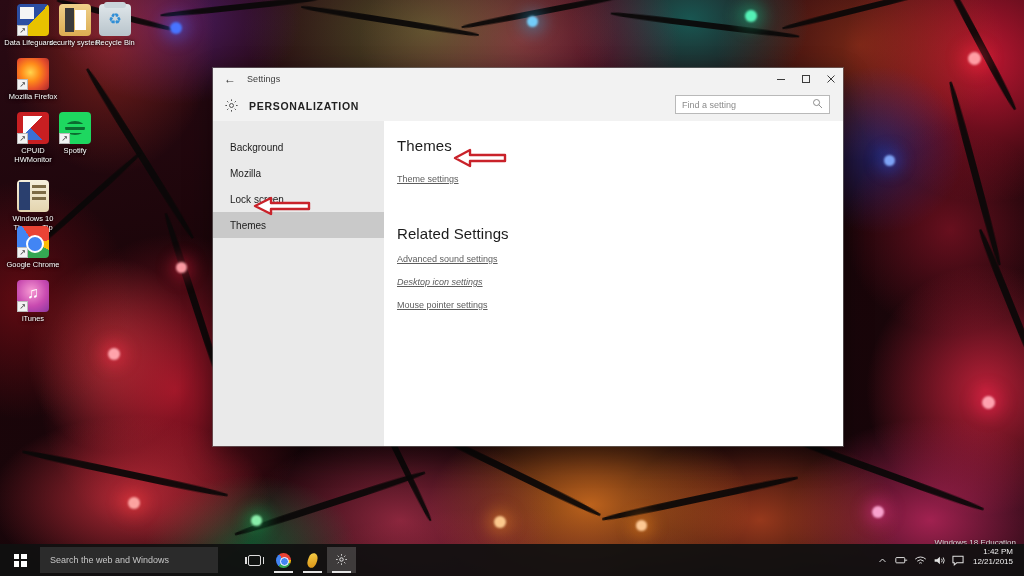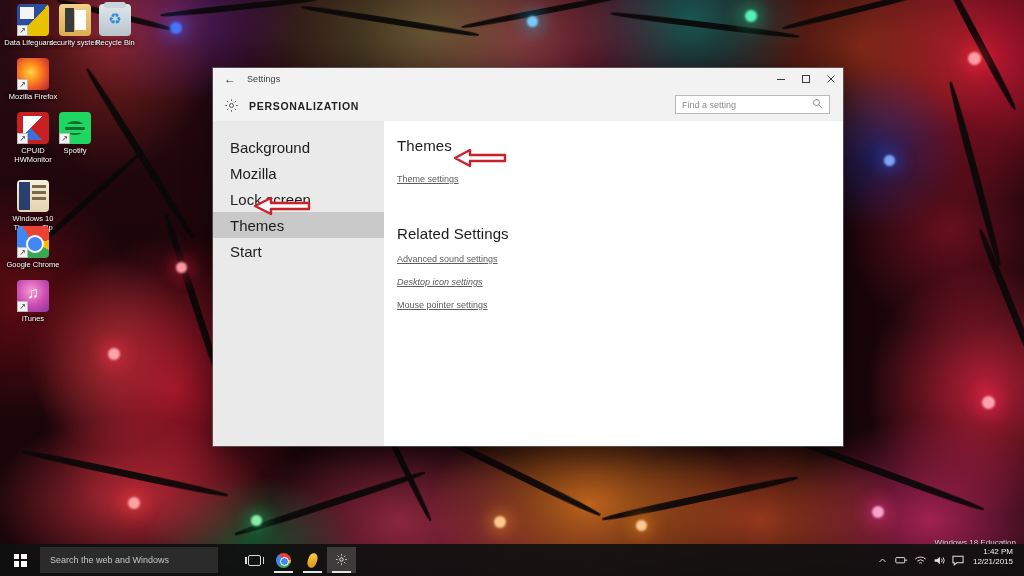--- a/index.html
+++ b/index.html
@@ -229,21 +229,21 @@
   .nav-pane {
     width: 171px;
     background: #eaeaea;
     padding-top: 13px;
   }
   .nav-item {
     height: 26px;
     display: flex;
     align-items: center;
     padding-left: 17px;
-    font-size: 15px;
+    font-size: 10px;
     color: #1c1c1c;
     position: relative;
   }
   .nav-item.selected { background: #c9c9c9; }
 
   .content-pane {
     flex: 1;
     background: #ffffff;
     padding: 16px 20px 0 13px;
   }
@@ -492,23 +492,20 @@
         </div>
         <div class="nav-item">
           <span>Mozilla</span>
         </div>
         <div class="nav-item">
           <span>Lock screen</span>
         </div>
         <div class="nav-item selected">
           <span>Themes</span>
         </div>
-        <div class="nav-item">
-          <span>Start</span>
-        </div>
       </div>
 
       <div class="content-pane">
         <div class="sec-title">Themes</div>
         <a class="link-row" href="#">Theme settings</a>
         <div class="sec-title related">Related Settings</div>
         <div>
           <a class="link-row" href="#" style="display:block;">Advanced sound settings</a>
           <a class="link-row" href="#" style="display:block;font-style:italic;">Desktop icon settings</a>
           <a class="link-row" href="#" style="display:block;">Mouse pointer settings</a>

